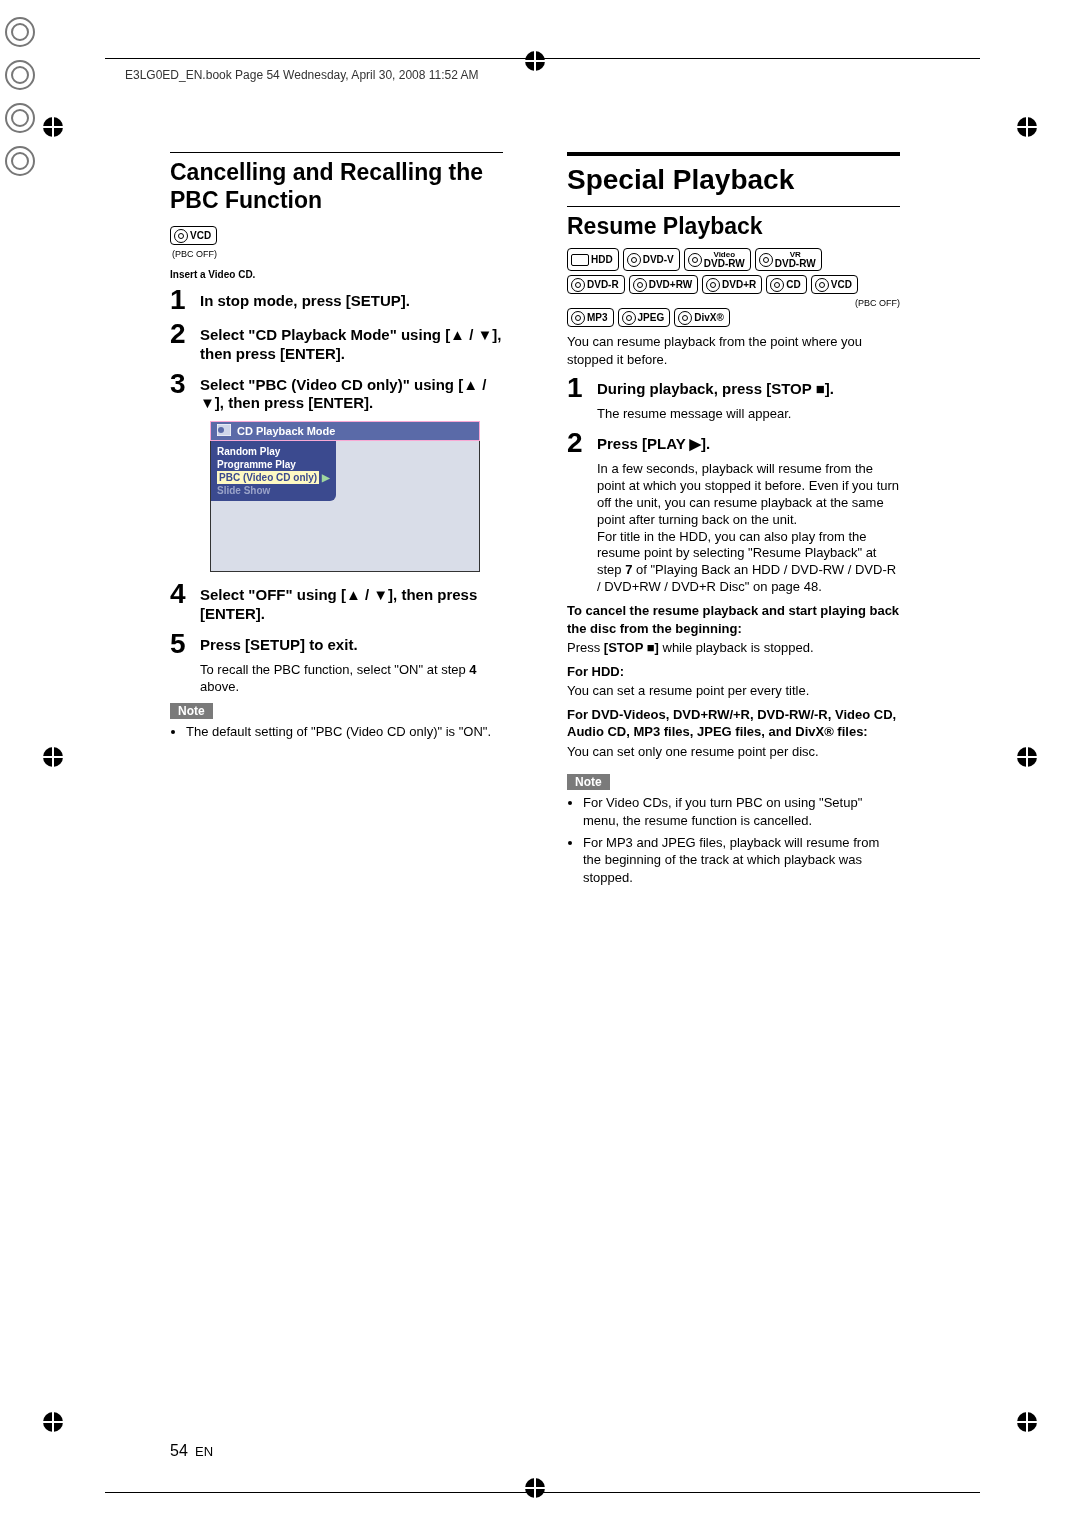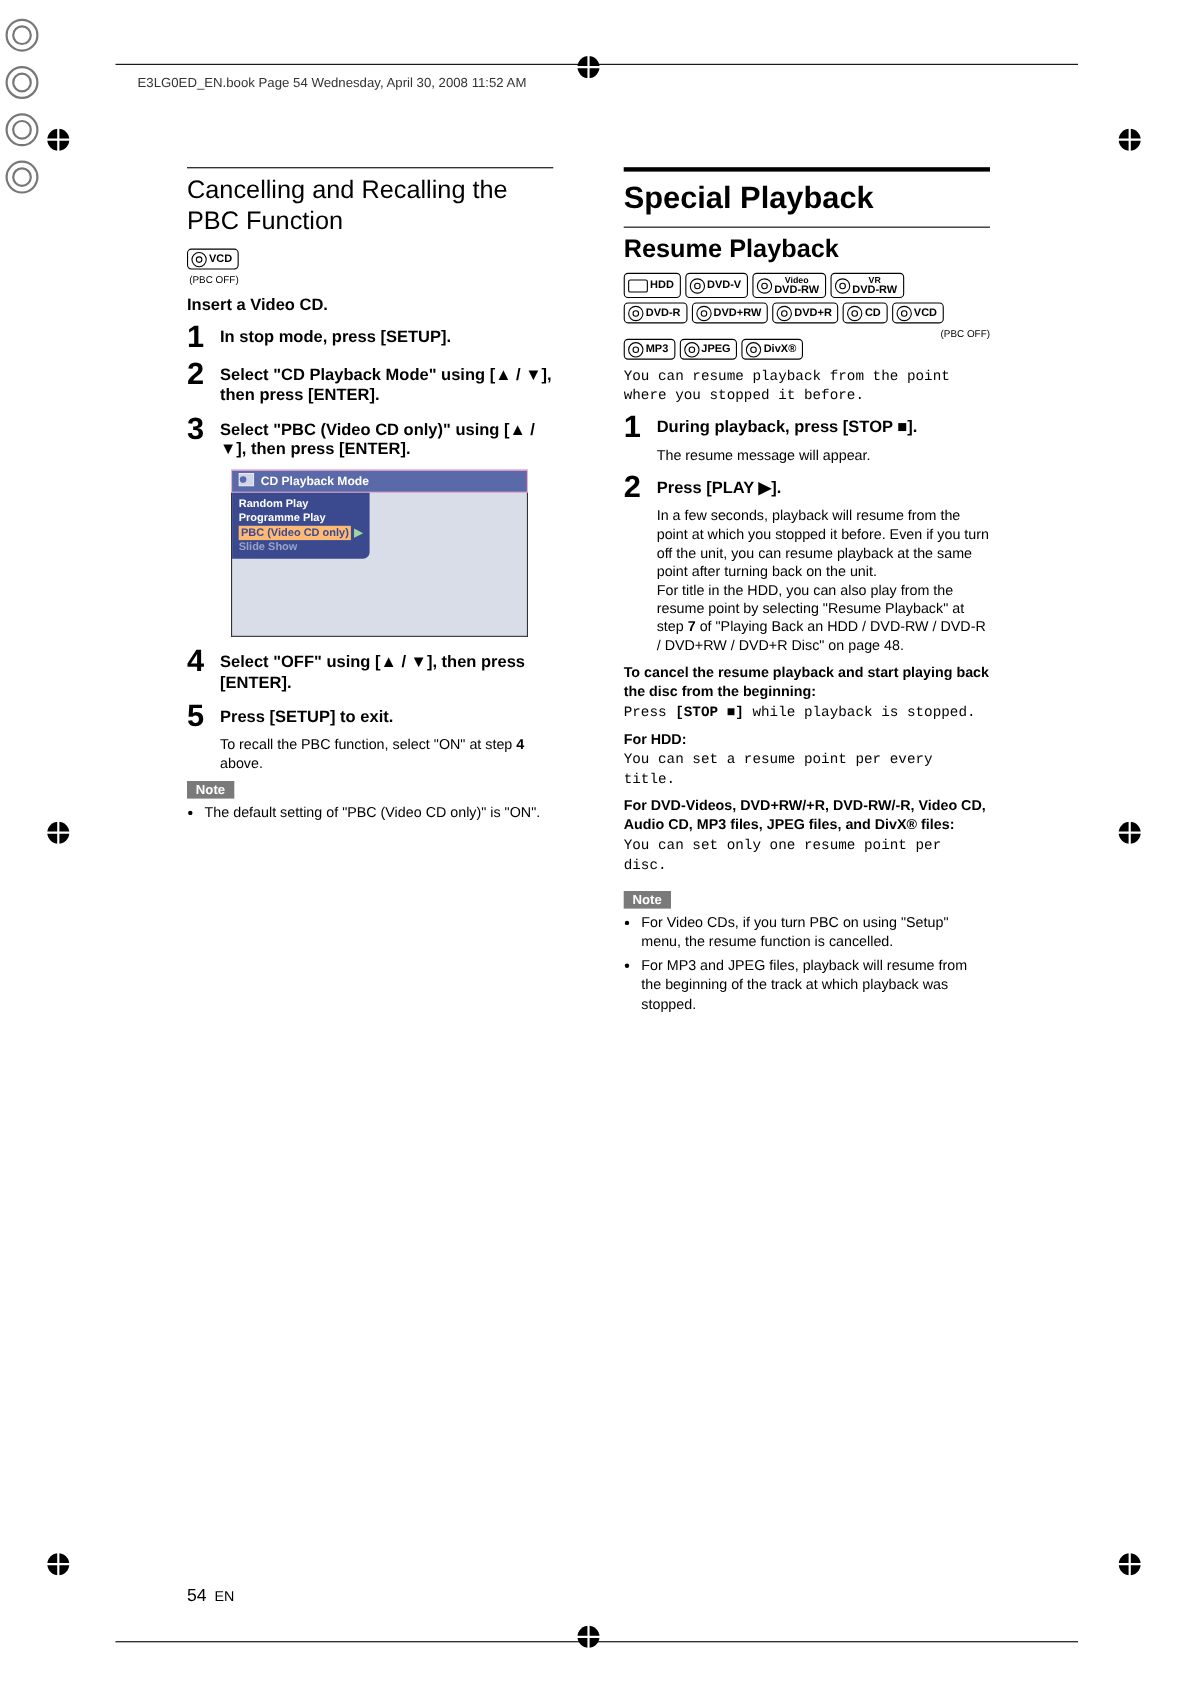--- a/index.html
+++ b/index.html
@@ -64,21 +64,21 @@
   }
   .col.right {
     border-top: 4px solid #000;
     padding-top: 4px;
     margin-left: 28px;
   }
   .rule { border-top: 1px solid #000; margin: 0 0 6px 0; }
 
   h2.section-title {
     font-size: 23px;
-    font-weight: normal;
+    font-weight: bold;
     margin: 4px 0 12px 0;
     line-height: 1.2;
   }
   h1.main-title {
     font-size: 28px;
     font-weight: bold;
     margin: 4px 0 10px 0;
   }
   h2.sub-title {
     font-size: 23px;
@@ -153,21 +153,21 @@
     left:0; top:0;
     background:#3b4a8f;
     color:#fff;
     font-size:10px;
     font-weight:bold;
     padding:4px 6px;
     border-bottom-right-radius:6px;
     line-height:1.3;
   }
   .menu-panel .highlight {
-    background:#fdba74;
+    background:#fef9c3;
     color:#3b4a8f;
     padding:0 2px;
     display:inline-block;
   }
   .menu-panel .dim { color:#9aa3c9; }
 
   .note-tag {
     display:inline-block;
     background:#7a7a7a;
     color:#fff;
@@ -181,21 +181,20 @@
     padding-left:16px;
     font-size:13px;
     line-height:1.35;
   }
   ul.bullets li { margin-bottom:4px; }
 
   .plain-para {
     font-size:13px;
     line-height:1.35;
     margin:6px 0;
-    font-family:Liberation Mono, monospace;
   }
   .plain-bold { font-size:13px; font-weight:bold; line-height:1.35; margin:6px 0 2px 0;}
 
   .page-footer {
     position:absolute;
     left:170px;
     bottom:80px;
     font-size:13px;
   }
   .page-footer .num { font-size:16px; }
@@ -218,21 +217,21 @@
   }
   .hdd-icon {
     display:inline-block;
     width:16px; height:10px;
     border:1.5px solid #000;
     border-radius:2px;
     position:relative;
     flex:none;
   }
 
-  .intro-bold { font-size:15px; font-weight:bold; margin:10px 0 4px 0;}
+  .intro-bold { font-size:10px; font-weight:bold; margin:10px 0 4px 0;}
 </style>
 </head>
 <body>
 
 <div class="page">
 
   <div class="frame-border"></div>
   <div class="frame-border bottom"></div>
 
   <div class="reg-tl">

